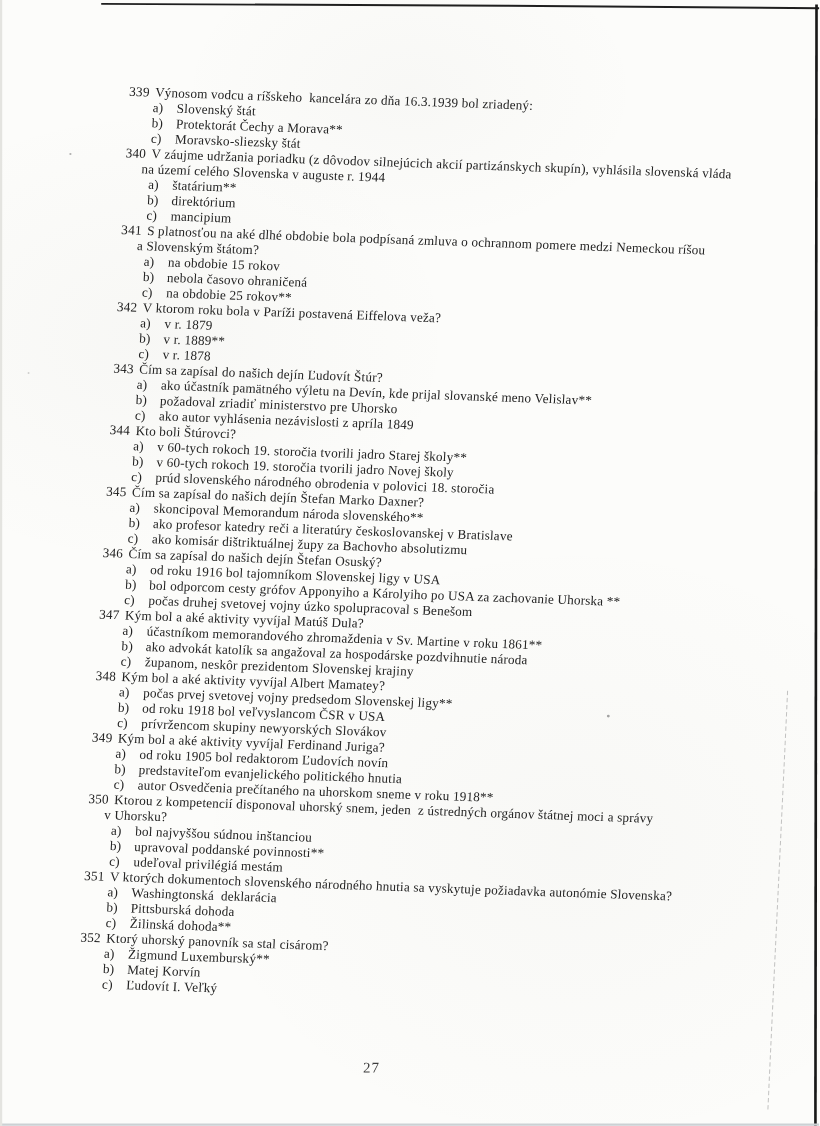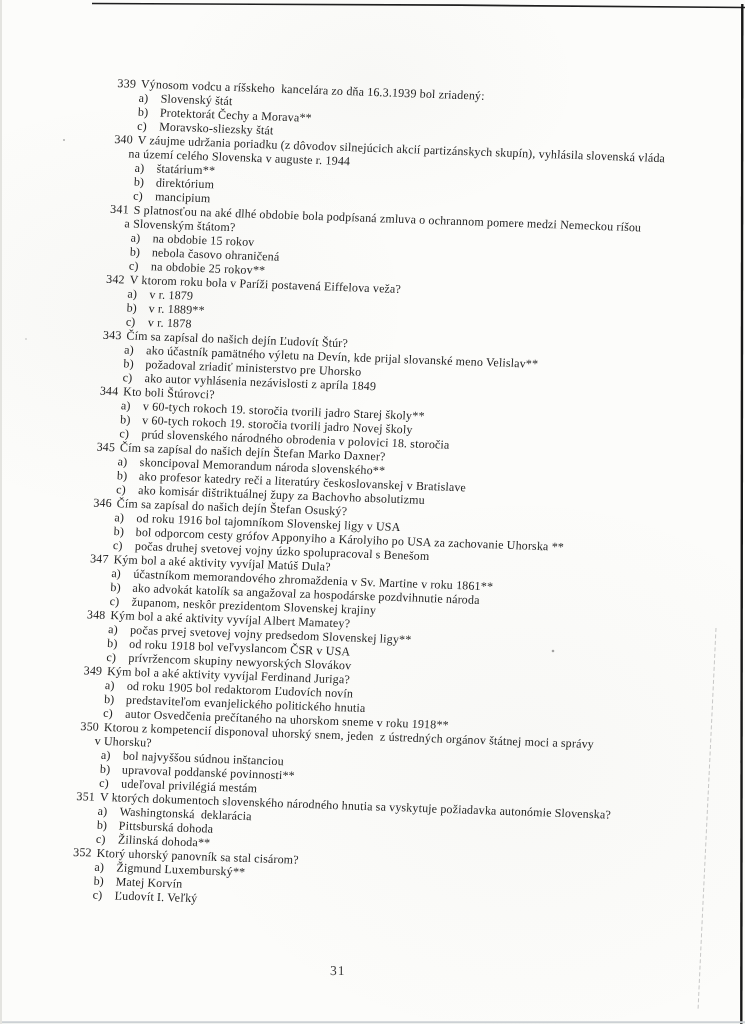--- a/index.html
+++ b/index.html
@@ -314,14 +314,14 @@
           <div class="opt">
         <span class="opt-letter">b)</span><span class="opt-text">Matej Korvín</span>
       </div>
           <div class="opt">
         <span class="opt-letter">c)</span><span class="opt-text">Ľudovít I. Veľký</span>
       </div>
         </div>
   </div>
 </div>
 
-  <div class="page-number">31</div>
+  <div class="page-number">27</div>
 </div>
 
 </body></html>

